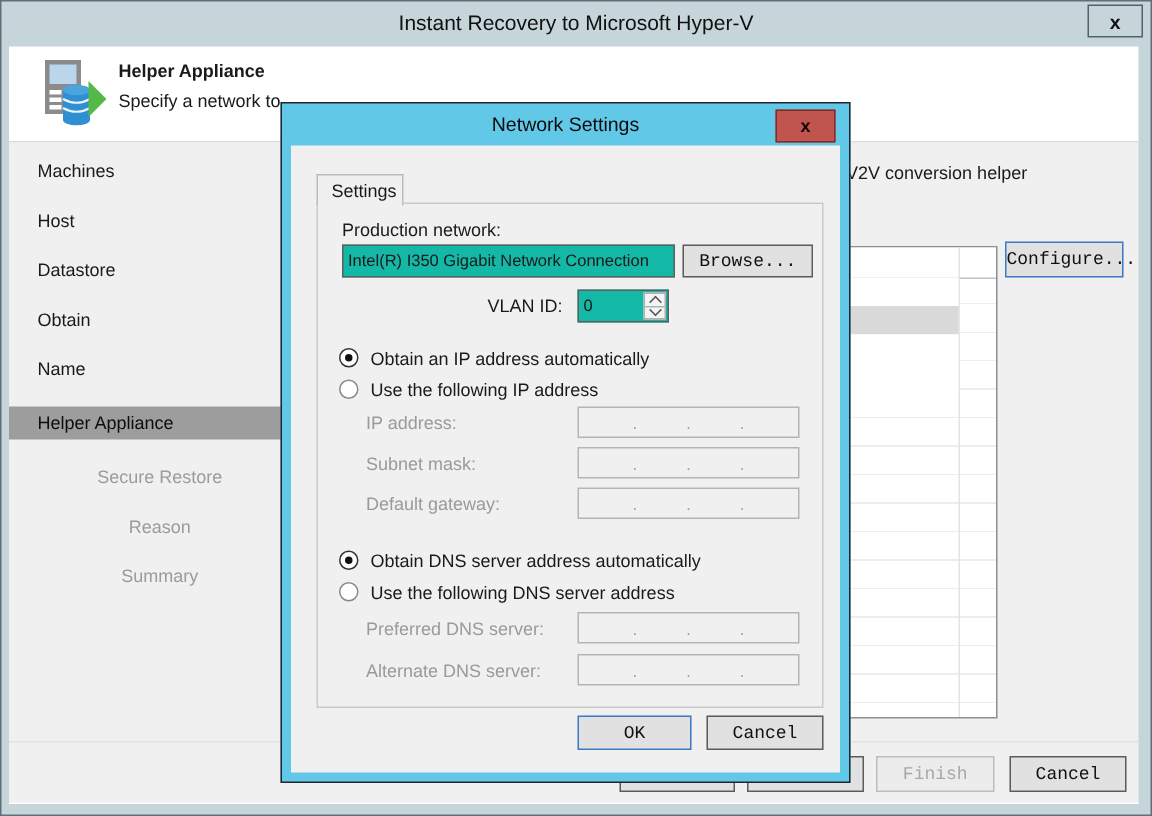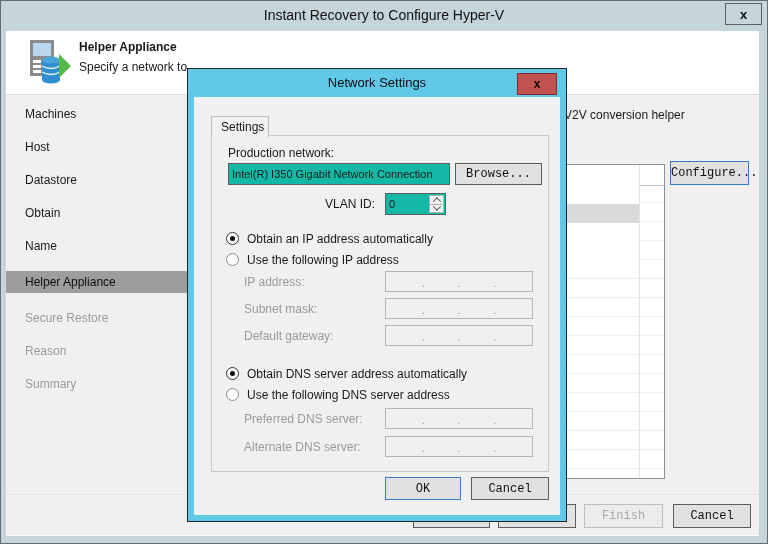--- a/index.html
+++ b/index.html
@@ -17,21 +17,21 @@
     line-height:19px;text-align:center;color:#101010;cursor:pointer;}
   .client{position:absolute;left:5px;top:30px;right:8px;bottom:7px;background:#f0f0f0;overflow:hidden;}
   
   .hdr{position:absolute;left:0;top:0;right:0;height:63px;background:#ffffff;border-bottom:1px solid #dcdcdc;}
   .hdr-title{position:absolute;left:73px;top:9px;font-weight:bold;font-size:12px;}
   .hdr-sub{position:absolute;left:73px;top:29px;font-size:12px;}
   .hdr-icon{position:absolute;left:22px;top:7px;width:44px;height:48px;}
   
   .side-item{position:absolute;left:0;width:182px;height:22px;line-height:22px;padding-left:19px;box-sizing:border-box;font-size:12px;}
   .side-item.active{background:#9d9d9d;color:#0d0d0d;}
-  .side-item.disabled{color:#9b9b9b;}
+  .side-item.disabled{color:#9b9b9b;text-align:center;}
   
   .bg-desc{position:absolute;left:498px;top:77px;width:260px;font-size:12px;color:#1a1a1a;white-space:nowrap;overflow:hidden;}
   .bg-table{position:absolute;left:415px;top:133px;width:244px;height:315px;box-sizing:border-box;
     border:1px solid #8a9096;background:repeating-linear-gradient(to bottom,#ffffff 0 18px,#ededed 18px 19px);}
   .bg-table .colline{position:absolute;left:217px;top:0;bottom:0;width:1px;background:#e3e3e3;}
   .bg-table .thead{position:absolute;left:0;top:0;right:0;height:20px;background:#ffffff;border-bottom:1px solid #c3c3c3;}
   .bg-row{position:absolute;left:0;width:217px;height:19px;line-height:19px;font-size:11px;
     padding-left:6px;box-sizing:border-box;white-space:nowrap;overflow:hidden;background:#ffffff;}
   .bg-row.sel{background:#d9d9d9;}
   
@@ -76,21 +76,21 @@
   .radio{position:absolute;width:13px;height:13px;border-radius:50%;box-sizing:border-box;
     border:1px solid #333;background:#fff;}
   .radio.off{border-color:#8a8a8a;}
   .radio.on::after{content:"";position:absolute;left:3px;top:3px;width:5px;height:5px;border-radius:50%;background:#111;}
 </style>
 </head>
 <body>
 
 <div class="window">
   <div class="titlebar">
-    <span>Instant Recovery to Configure Hyper-V</span>
+    <span>Instant Recovery to Microsoft Hyper-V</span>
   </div>
   <button class="win-close">x</button>
 
   <div class="client">
 
     <div class="hdr">
       <svg class="hdr-icon" viewBox="0 0 44 48">
         <rect x="2" y="2" width="24" height="36" fill="#8b8b8b"></rect>
         <rect x="5" y="5" width="18" height="13" fill="#b9d6ec"></rect>
         <rect x="5" y="22" width="8" height="3" fill="#ffffff"></rect>

